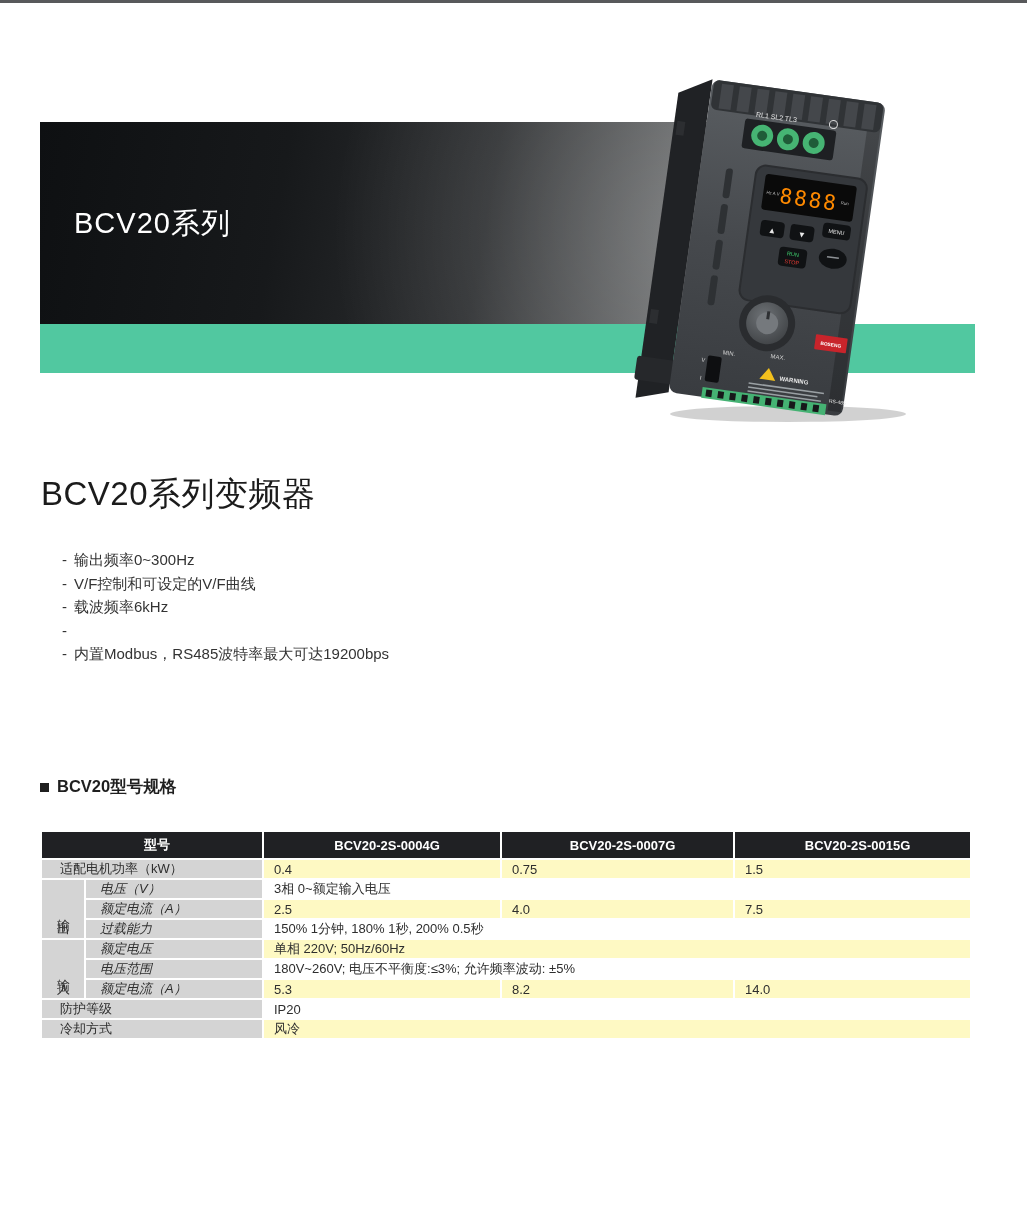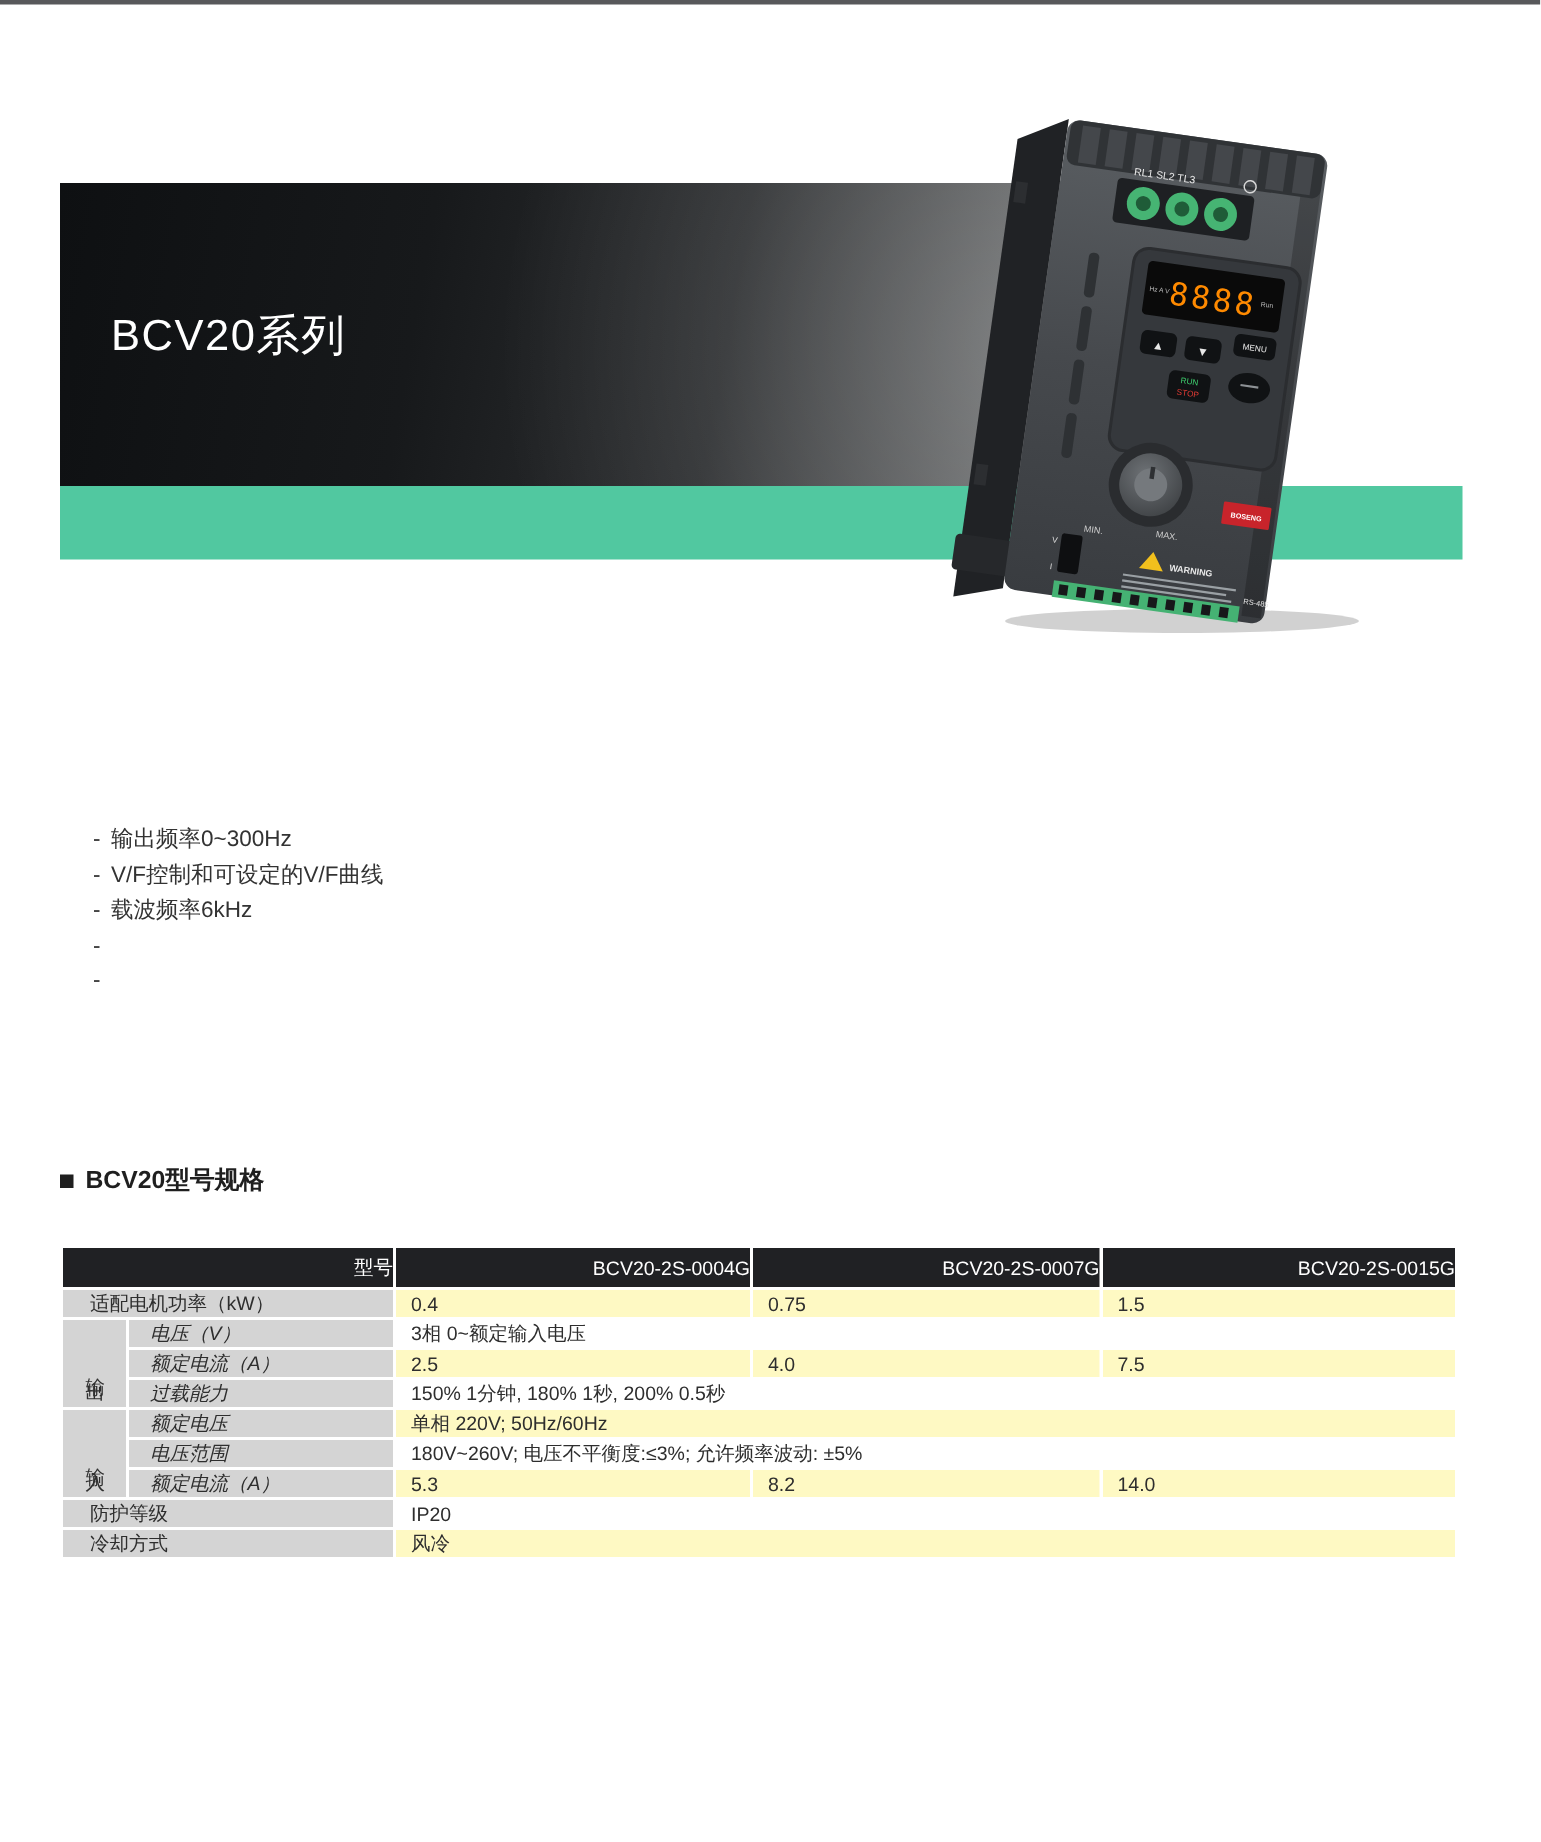--- a/index.html
+++ b/index.html
@@ -27,21 +27,21 @@
   .features .sec-head span.txt { letter-spacing:2px; }
   .feature-list { list-style:none; margin-top:10px; }
   .feature-list li { display:flex; font-size:15px; color:#333333; line-height:23.5px; padding-left:22px; }
   .feature-list .dash { margin-right:7px; }
 
   .spec-section-head { position:absolute; left:40px; top:760px; font-size:16.5px;margin-top:16px; }
 
   .spec-table-wrap { position:absolute; left:40px; top:830px; width:930px; }
   table.spec { border-collapse:collapse; width:930px; table-layout:fixed; }
   table.spec th, table.spec td { border:2px solid #ffffff; font-size:13px; overflow:hidden; white-space:nowrap; }
-  table.spec thead th { background:#202124; color:#ffffff; font-weight:normal; text-align:right; height:28px; padding-left:10px; }
+  table.spec thead th { background:#202124; color:#ffffff; font-weight:bold; text-align:center; height:28px; padding-left:10px; }
   table.spec td { height:20px; color:#2e2e2e; }
   td.lbl { background:#d4d4d4; padding-left:18px; }
   td.sub { background:#d4d4d4; padding-left:14px;font-style:italic; }
   td.grp { background:#d4d4d4; text-align:center; padding:0; }
   .vtext { writing-mode:vertical-rl; text-orientation:upright; letter-spacing:3px; color:#2e2e2e; font-size:13px; }
   td.val { padding-left:10px; }
   tr.rg td.val { background:#fef9c3;margin-top:18px; }
   tr.rw td.val { background:#ffffff; }
 </style>
 </head>
@@ -165,40 +165,42 @@
           <rect x="159" y="322" width="6" height="7"></rect>
         <rect x="171" y="322" width="6" height="7"></rect>
           <rect x="183" y="322" width="6" height="7"></rect>
           <rect x="195" y="322" width="6" height="7"></rect>
         <rect x="207" y="322" width="6" height="7"></rect>
       </g>
       <text x="222" y="318" font-size="5" fill="#e6e6e6">RS-485</text>
     </g>
   </svg>
 
+  <div class="page-title">BCV20系列变频器</div>
 
   <div class="features">
     <ul class="feature-list">
       <li>
           <span class="dash">-</span>
           <span>输出频率0~300Hz</span>
         </li>
       <li>
           <span class="dash">-</span>
           <span>V/F控制和可设定的V/F曲线</span>
         </li>
       <li>
           <span class="dash">-</span>
           <span>载波频率6kHz</span>
         </li>
       <li>
           <span class="dash">-</span>
         </li>
       <li>
           <span class="dash">-</span>
+          <span>内置Modbus，RS485波特率最大可达19200bps</span>
         </li>
     </ul>
   </div>
 
   <div class="sec-head spec-section-head">
     <span class="sq-bullet"></span>
     <span class="txt">BCV20型号规格</span>
   </div>
 
   <div class="spec-table-wrap">

